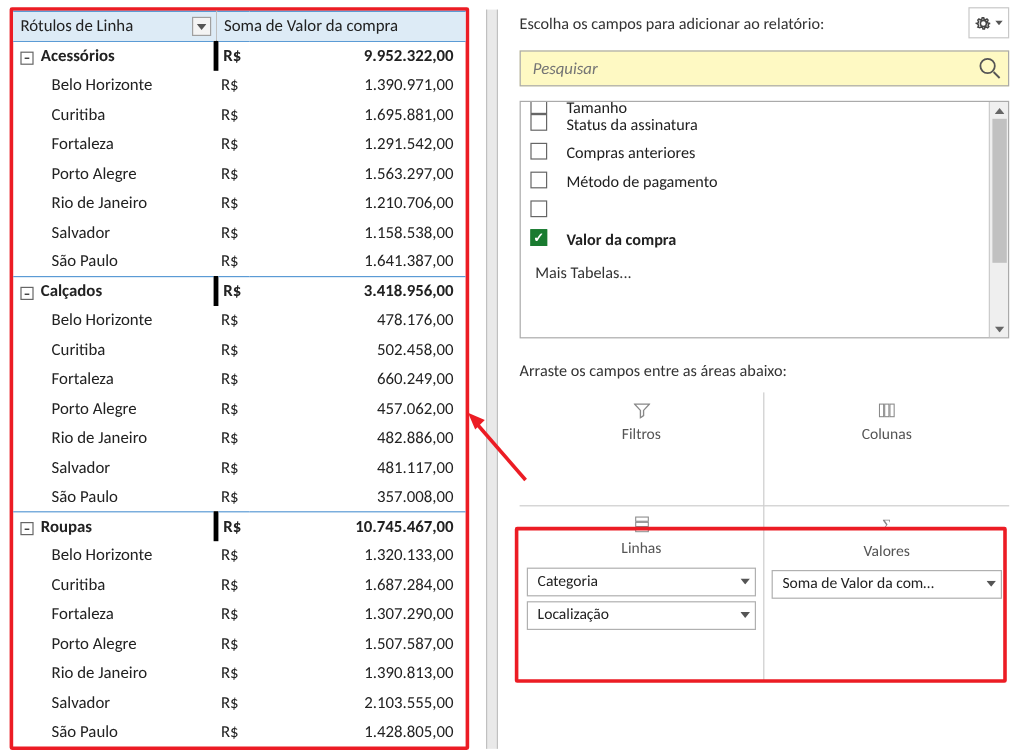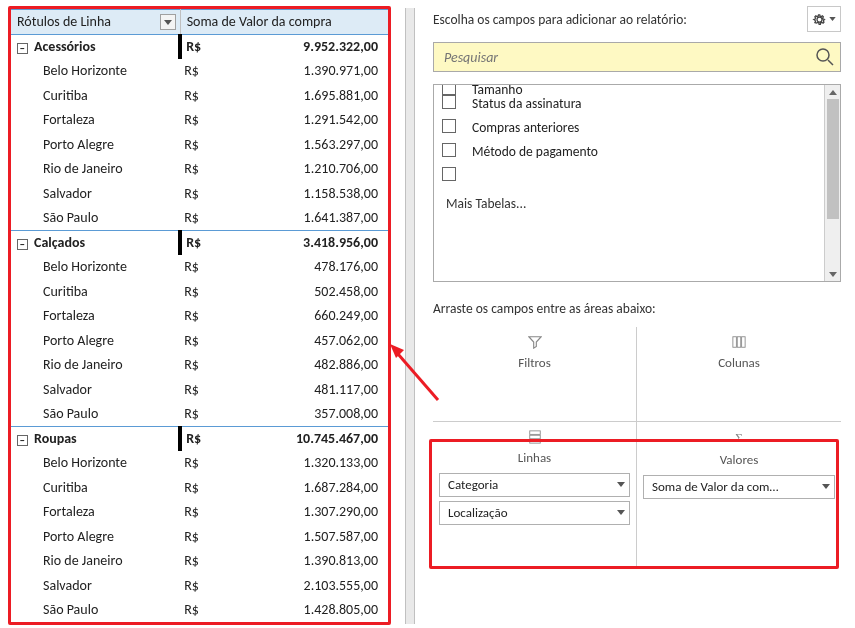--- a/index.html
+++ b/index.html
@@ -265,20 +265,24 @@
               <span class="fl-chk"></span>
               <span>Compras anteriores</span>
             </div>
             <div class="fl-row">
               <span class="fl-chk"></span>
               <span>Método de pagamento</span>
             </div>
             <div class="fl-row">
               <span class="fl-chk"></span>
             </div>
+            <div class="fl-row bold">
+              <span class="fl-chk checked"></span>
+              <span>Valor da compra</span>
+            </div>
           </div>
         <div class="fl-more">Mais Tabelas...</div>
       </div>
       <div class="fl-scroll">
         <div class="up">
             <svg width="8" height="5">
               <polygon points="0,5 8,5 4,0" fill="#666"></polygon>
             </svg>
           </div>
         <div class="thumb"></div>

